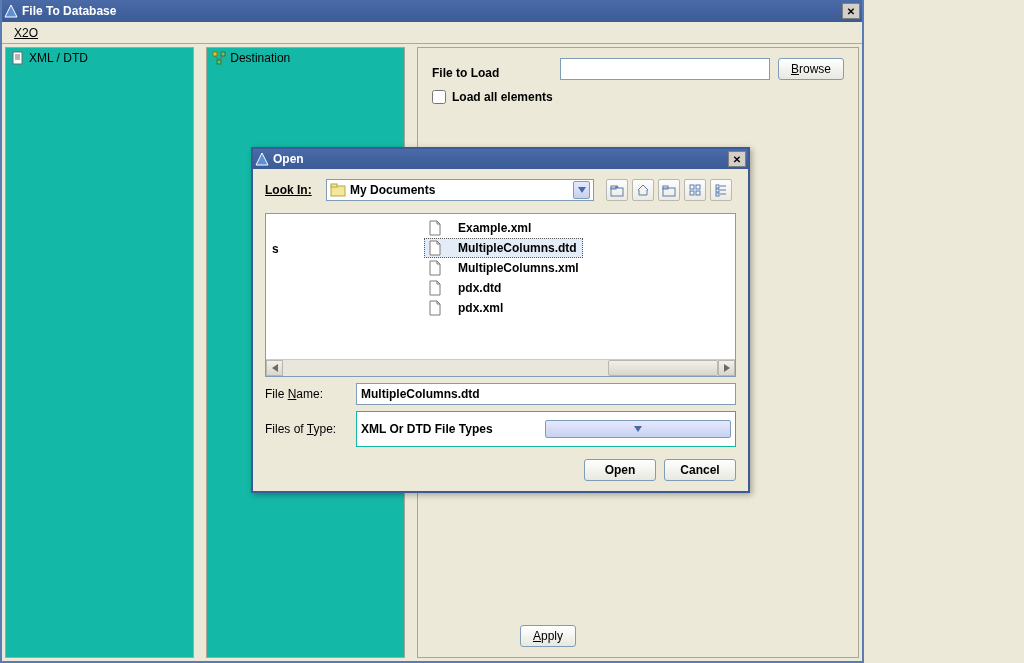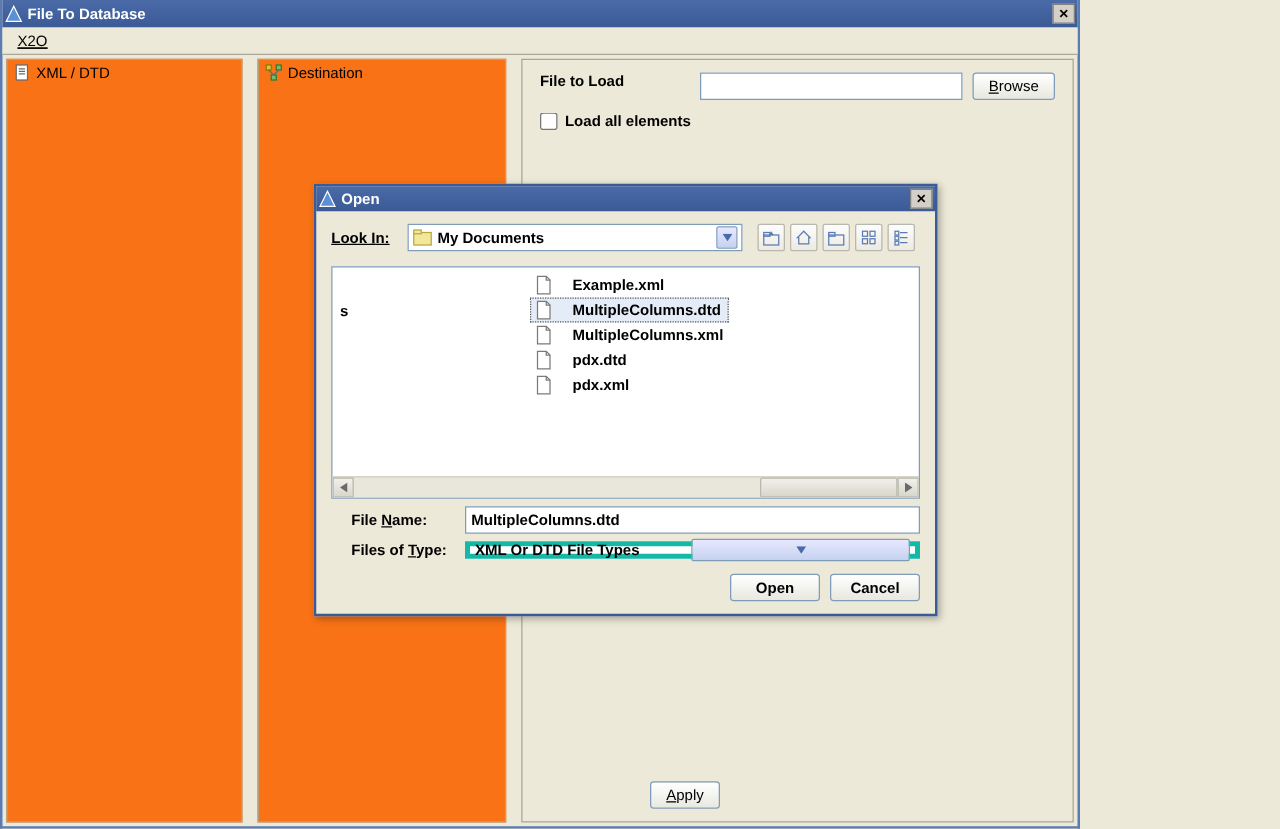--- a/index.html
+++ b/index.html
@@ -11,29 +11,29 @@
 .titlebar .app-icon { width: 14px; height: 14px; margin-right: 4px; display: inline-flex; align-items: center; justify-content: center; }
 .titlebar .title { flex: 1; }
 .titlebar .close-btn { width: 18px; height: 16px; background: #d4d0c8; border: 1px solid #808080; display: flex; align-items: center; justify-content: center; cursor: pointer; color: #000; font-size: 10px; font-weight: bold; }
 
 .menubar { height: 22px; background: #ece9d8; border-bottom: 1px solid #aca899; display: flex; align-items: center; padding: 0 6px; text-decoration: underline; }
 .menubar .menu-item { font-size: 12px; padding: 2px 6px; cursor: pointer; }
 .menubar .menu-item .mnemonic { text-decoration: underline; }
 
 .content { flex: 1; display: flex; gap: 4px; padding: 3px; }
 
-.panel { background: #f97316; border: 1px solid #a7a894; position: relative; }
+.panel { background: #14b8a6; border: 1px solid #a7a894; position: relative; }
 .panel1 { width: 200px; height: 100%; }
 .panel2 { width: 210px; height: 100%; }
 .panel3 { flex: 1; height: 100%; background: #ece9d8; border: 1px solid #a7a894; padding: 10px 14px; display: flex; flex-direction: column; }
 
 .panel-header { display: flex; align-items: center; gap: 4px; padding: 3px 5px; font-size: 12px; }
 .panel-header svg, .panel-header .picon { width: 14px; height: 14px; }
 
-.field-row { display: flex; align-items: flex-start; gap: 8px; margin-bottom: 10px; }
+.field-row { display: flex; align-items: flex-end; gap: 8px; margin-bottom: 10px; }
 .field-label { font-size: 12px; font-weight: bold; width: 120px; }
 .text-input { border: 1px solid #7f9db9; background: #fff; height: 22px; padding: 2px 4px; font-size: 12px; }
 .text-input.wide { width: 210px; }
 .btn { background: linear-gradient(to bottom, #fff, #e8e8e0); border: 1px solid #7f9db9; border-radius: 3px; padding: 3px 12px; font-size: 12px; cursor: pointer; }
 .btn .mnemonic { text-decoration: underline; }
 
 .checkbox-row { display: flex; align-items: center; gap: 6px; margin-bottom: 8px; font-size: 12px; font-weight: bold; padding-left: 0; }
 .checkbox-row input { width: 14px; height: 14px; }
 
 .apply-row { margin-top: auto; display: flex; justify-content: center; padding-right: 180px; }
@@ -60,24 +60,24 @@
 .file-item { display: flex; align-items: center; gap: 16px; padding: 2px 4px; font-size: 12px; font-weight: bold; cursor: pointer; }
 .file-item.selected { border: 1px dotted #5a5a5a; background: #e4ecf7; padding: 1px 3px; }
 .file-icon { width: 14px; height: 16px; }
 
 .file-scroll { position: absolute; left: 0; right: 0; bottom: 0; height: 17px; background: #e9e7dc; border-top: 1px solid #cfcabc; display: flex; }
 .file-scroll .arrow { width: 17px; height: 16px; background: linear-gradient(to bottom,#f1f0ea,#d9d7cb); border: 1px solid #b8b8b0; display:flex; align-items:center; justify-content:center; cursor:pointer;}
 .file-scroll .track { flex: 1; position: relative; }
 .file-scroll .thumb { position: absolute; right: 0; top: 0; width: 110px; height: 16px; background: linear-gradient(to bottom,#f1f0ea,#d9d7cb); border: 1px solid #b8b8b0; border-radius: 2px; }
 
 .bottom-field { display: flex; align-items: center; gap: 6px; }
-.bottom-field label { font-size: 12px; font-weight: bold; width: 85px; margin-left: 16px; }
+.bottom-field label { font-size: 12px; font-weight: normal; width: 85px; }
 .bottom-field .mnem { text-decoration: underline; }
 .bottom-field .text-input { flex: 1; font-weight: bold; }
-.bottom-combo { flex: 1; height: 14px; border: 4px solid #14b8a6; background: #fff; display: flex; align-items: center; padding: 0 4px; }
+.bottom-combo { flex: 1; height: 36px; border: 1px solid #14b8a6; background: #fff; display: flex; align-items: center; padding: 0 4px; }
 .bottom-combo span { font-size: 12px; font-weight: bold; flex: 1; }
 .bottom-combo .dd { width: 17px; height: 18px; background: linear-gradient(to bottom,#e8e8ff,#c5d2ef); border: 1px solid #7f9db9; border-radius: 2px; display: flex; align-items: center; justify-content: center; }
 
 .dialog-buttons { display: flex; justify-content: flex-end; gap: 8px; margin-top: 6px; }
 .dialog-buttons .btn { width: 72px; text-align: center; font-weight: bold; }
 
 .splitter { width: 4px; height: 100%; cursor: col-resize; }
 </style>
 </head>
 <body>

